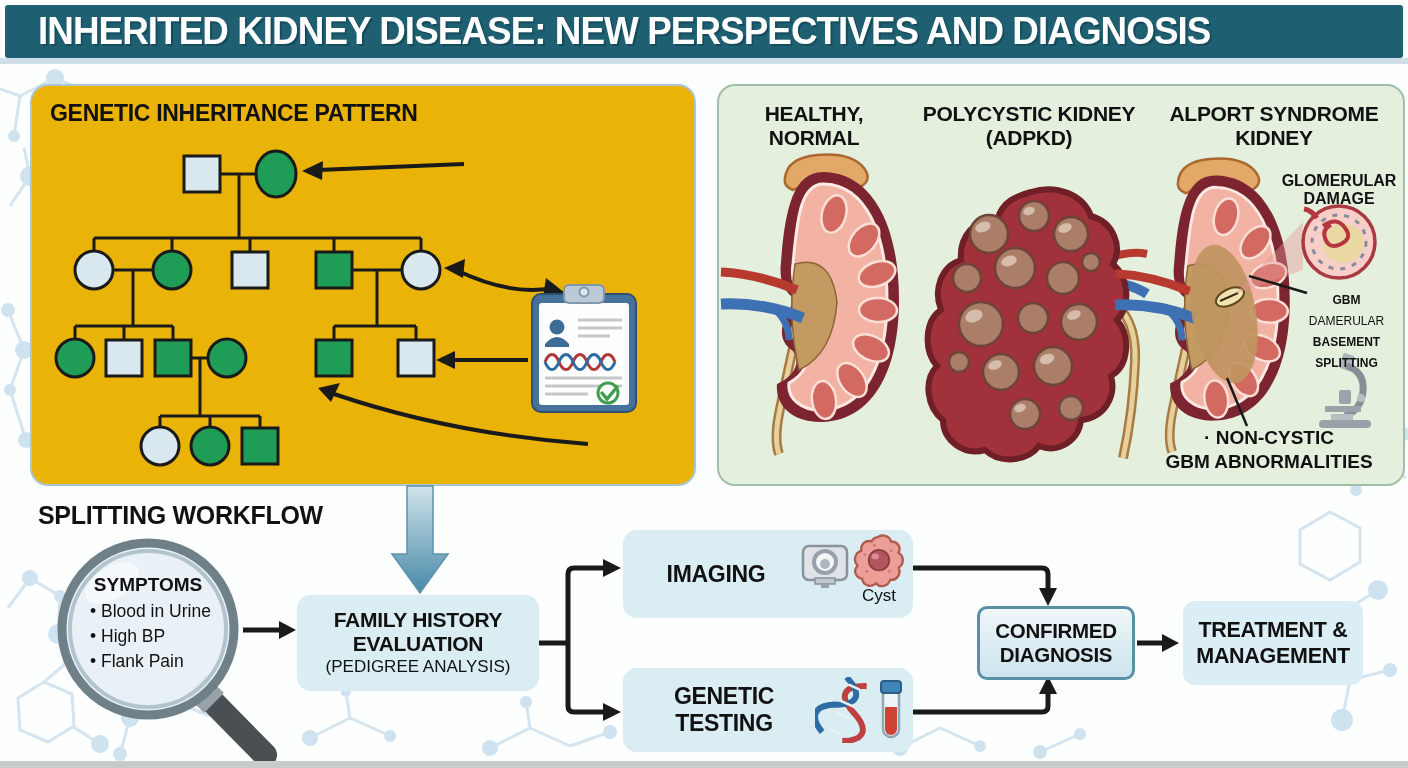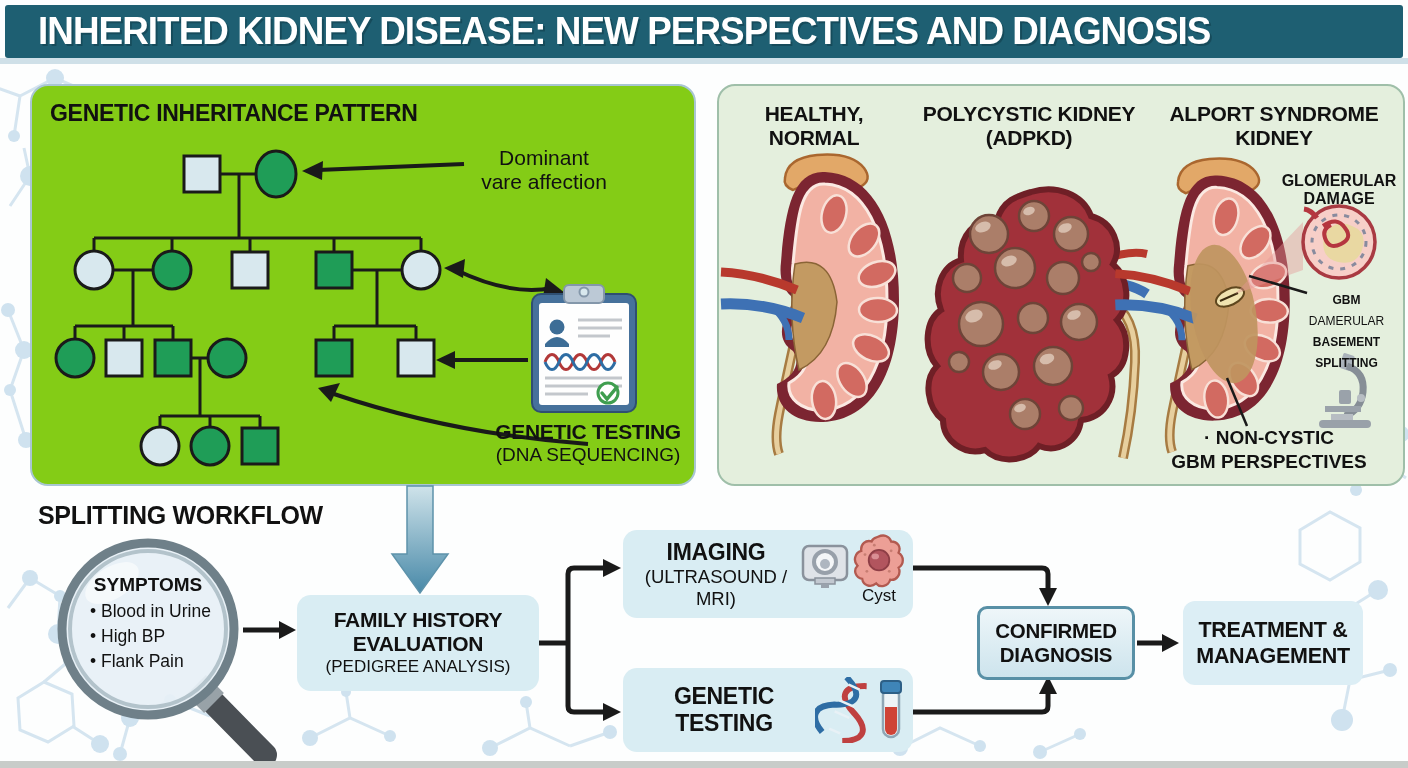--- a/index.html
+++ b/index.html
@@ -10,21 +10,21 @@
   
   #header{left:5px;top:5px;width:1398px;height:53px;background:#1e5f72;border-radius:3px;
           display:flex;align-items:center;}
   #header .title{color:#fff;font-weight:bold;font-size:38px;letter-spacing:-1px;padding-left:34px;
           white-space:nowrap;transform:scaleX(.97);transform-origin:left center;
           text-shadow:2px 2px 0 rgba(10,40,50,.35);}
   #header-strip{left:0;top:58px;width:1408px;height:6px;background:#cfe0e8;}
   #bottom-strip{left:0;top:761px;width:1408px;height:7px;background:#c8ccc9;}
   
   .panel{border-radius:18px;}
-  #pedigree-panel{left:30px;top:84px;width:666px;height:402px;background:#84cc16;border:2px solid #a9c6d2;box-sizing:border-box;}
+  #pedigree-panel{left:30px;top:84px;width:666px;height:402px;background:#eab308;border:2px solid #a9c6d2;box-sizing:border-box;}
   #kidney-panel{left:717px;top:84px;width:688px;height:402px;background:#e4efdd;border:2px solid #9fbfa9;box-sizing:border-box;}
   .panel-title{font-size:23px;font-weight:bold;letter-spacing:-.3px;}
   .ctr{text-align:center;}
   .kid-label{font-size:21px;font-weight:bold;line-height:25px;text-align:center;letter-spacing:-.3px;}
   .small-note{font-size:16px;font-weight:bold;line-height:20px;text-align:center;}
   .gbm-line{font-size:12px;line-height:21px;text-align:center;font-weight:bold;}
   .gbm-line.normal{font-weight:normal;}
   
   #workflow-title{left:38px;top:501px;font-size:25px;font-weight:bold;letter-spacing:-.3px;}
   .flow-box{background:#d9edf3;border-radius:14px;display:flex;align-items:center;justify-content:center;box-sizing:border-box;}
@@ -190,28 +190,20 @@
         <path d="M13,68 c4,-10 10,-10 14,0 c4,10 10,10 14,0 c4,-10 10,-10 14,0 c4,10 10,10 14,0 c4,-10 10,-10 14,0" fill="none" stroke="#b23838" stroke-width="3"></path>
         <path d="M13,68 c4,10 10,10 14,0 c4,-10 10,-10 14,0 c4,10 10,10 14,0 c4,-10 10,-10 14,0 c4,10 10,10 14,0" fill="none" stroke="#2e6da4" stroke-width="3"></path>
         <g stroke="#c3c7cc" stroke-width="3">
             <path d="M13,84 H90 M13,92 H90 M13,100 H56"></path>
           </g>
         <circle cx="76" cy="99" r="10" fill="#fff" stroke="#3f9e4f" stroke-width="3"></circle>
         <path d="M70,99 l5,6 l10,-12" fill="none" stroke="#3f9e4f" stroke-width="3.5" stroke-linecap="round"></path>
       </g>
     </svg>
 
-    <div class="abs ctr txt" style="left:432px;top:60px;width:160px;font-size:21px;">
-      <div>Dominant</div>
-      <div>vare affection</div>
-    </div>
-    <div class="abs ctr txt" style="left:446px;top:334px;width:220px;">
-      <div style="font-size:21px;font-weight:bold;letter-spacing:-.3px;">GENETIC TESTING</div>
-      <div style="font-size:19px;">(DNA SEQUENCING)</div>
-    </div>
   </div>
 
   <div id="kidney-panel" class="abs panel">
     <svg class="abs" style="left:0;top:0;" width="688" height="402" viewBox="0 0 688 402">
       <defs>
         <g id="kid">
           <path d="M48,26 Q50,6 80,3 Q114,0 127,16 Q136,28 123,35 Q95,18 56,38 Q46,34 48,26 Z" fill="#e2a868" stroke="#aa672f" stroke-width="2.5"></path>
           <path d="M60,178 Q48,232 42,262 Q37,288 42,302" fill="none" stroke="#a77b42" stroke-width="10"></path>
           <path d="M60,178 Q48,232 42,262 Q37,288 42,302" fill="none" stroke="#e7cf9e" stroke-width="5"></path>
           <path d="M88,20 C136,22 162,74 162,148 C162,222 134,268 86,270 C56,271 38,254 40,232 C58,224 64,210 56,199 C46,193 43,183 46,172 C49,162 57,155 54,144 C46,137 42,126 44,110 C48,58 56,18 88,20 Z" fill="#7c2531"></path>
@@ -317,21 +309,21 @@
       <div>DAMAGE</div>
     </div>
     <div class="abs txt" style="left:570px;top:204px;width:115px;">
       <div class="gbm-line">GBM</div>
       <div class="gbm-line normal">DAMERULAR</div>
       <div class="gbm-line">BASEMENT</div>
       <div class="gbm-line">SPLITTING</div>
     </div>
     <div class="abs ctr txt" style="left:420px;top:340px;width:260px;font-size:19px;font-weight:bold;line-height:24px;">
       <div>· NON-CYSTIC</div>
-      <div>GBM PERSPECTIVES</div>
+      <div>GBM ABNORMALITIES</div>
     </div>
   </div>
 
   <div id="workflow-title" class="abs txt">SPLITTING WORKFLOW</div>
 
   <svg class="abs" style="left:0;top:480px;pointer-events:none;" width="1408" height="288" viewBox="0 0 1408 288">
     <defs>
       <linearGradient id="tealGrad" x1="0" y1="0" x2="0" y2="1">
         <stop offset="0" stop-color="#cfe3ea"></stop>
           <stop offset="1" stop-color="#4889a8"></stop>
@@ -369,21 +361,20 @@
 
   <div class="abs flow-box" style="left:297px;top:595px;width:242px;height:96px;flex-direction:column;">
     <div class="fh-line">FAMILY HISTORY</div>
     <div class="fh-line">EVALUATION</div>
     <div class="fh-sub">(PEDIGREE ANALYSIS)</div>
   </div>
 
   <div class="abs flow-box" style="left:623px;top:530px;width:290px;height:88px;padding:0 8px;">
     <div style="flex:1;text-align:center;">
       <div style="font-size:23px;font-weight:bold;letter-spacing:-.3px;">IMAGING</div>
-      <div style="font-size:18.5px;">(ULTRASOUND / MRI)</div>
     </div>
     <svg width="48" height="46" viewBox="0 0 48 46" style="margin:-14px 4px 0 0;">
       <rect x="2" y="2" width="44" height="34" rx="6" fill="#dfe3e8" stroke="#8a929c" stroke-width="2.5"></rect>
       <circle cx="24" cy="18" r="11" fill="#f4f6f8" stroke="#98a0aa" stroke-width="4"></circle>
       <circle cx="24" cy="20" r="5" fill="#aeb6c0"></circle>
       <rect x="14" y="34" width="20" height="6" fill="#c2c8d0" stroke="#8a929c" stroke-width="1.5"></rect>
       <rect x="20" y="40" width="8" height="4" fill="#9aa2ac"></rect>
     </svg>
     <div style="text-align:center;">
       <svg width="52" height="56" viewBox="0 0 54 60" style="margin-top:-8px;">

